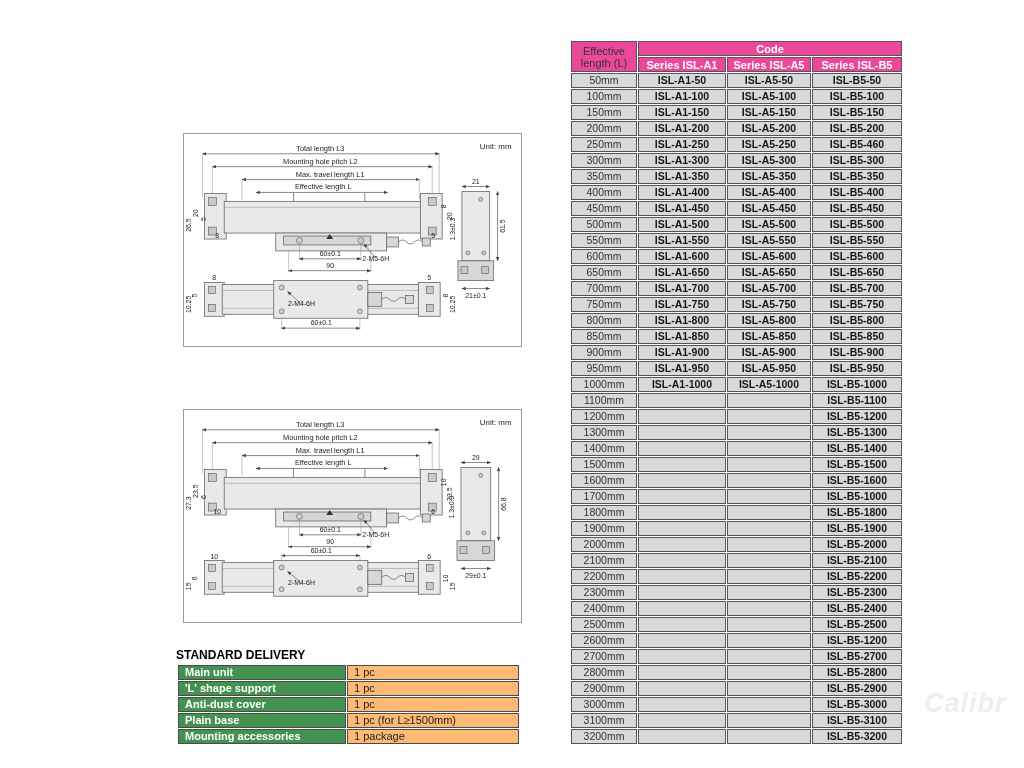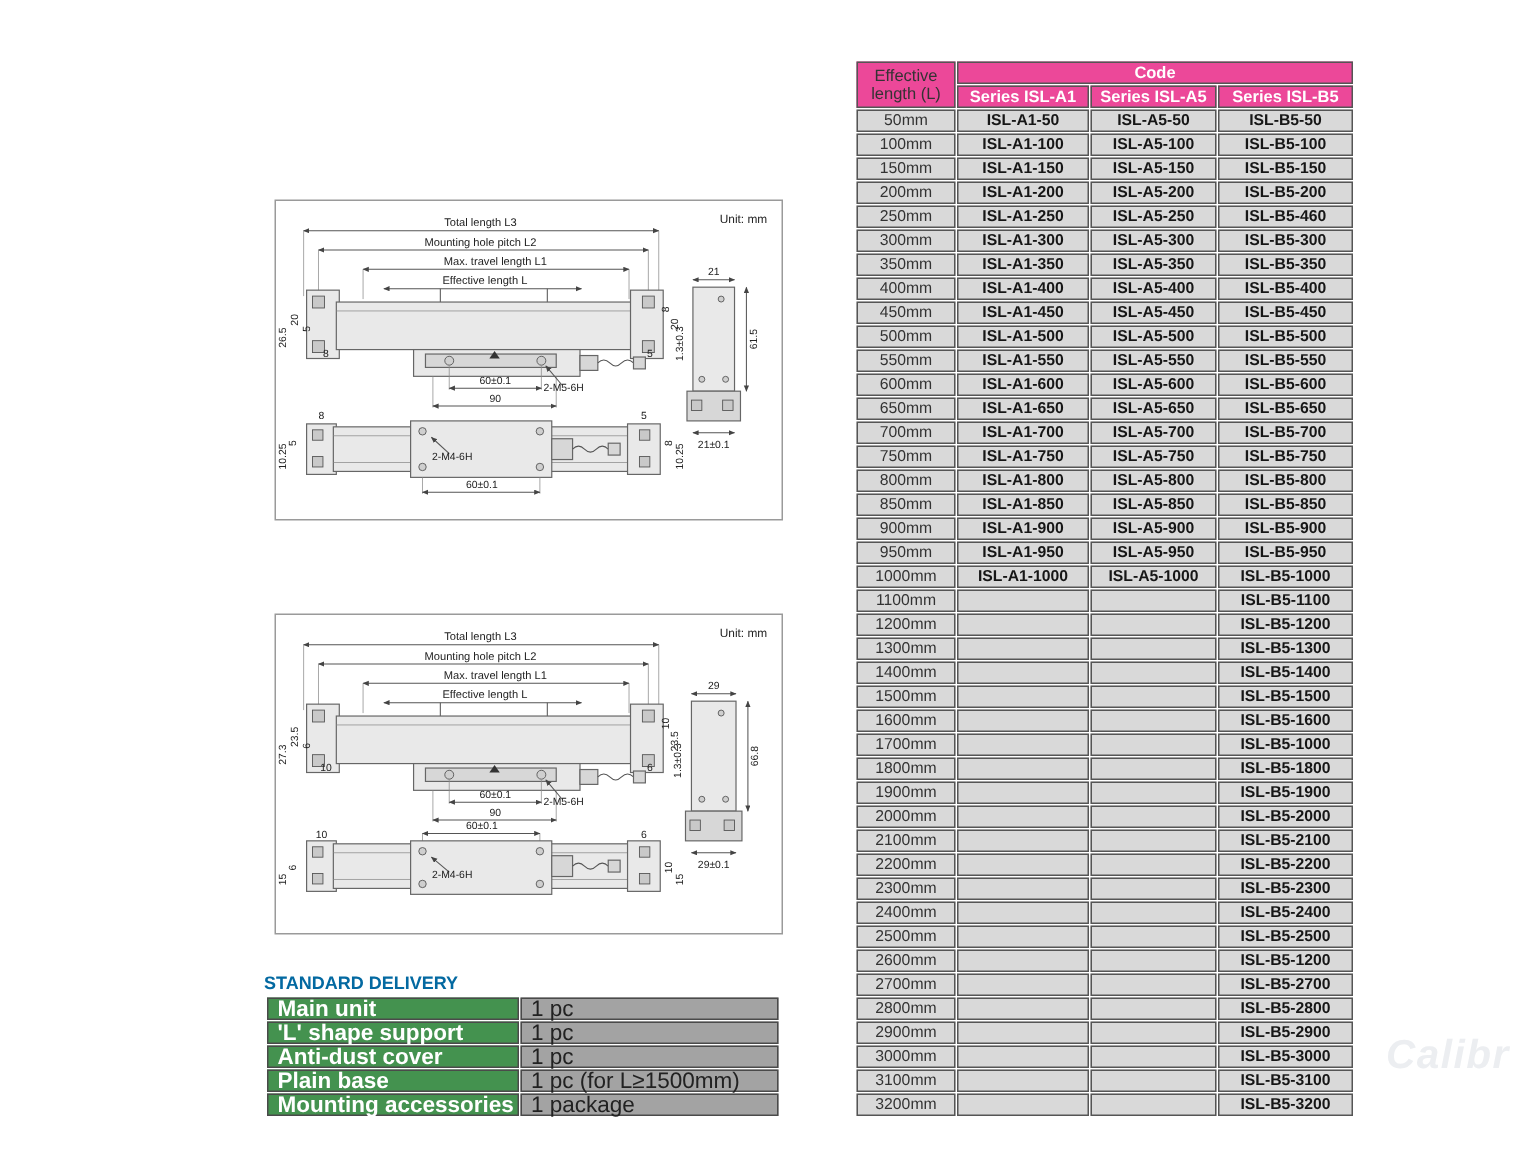--- a/index.html
+++ b/index.html
@@ -29,25 +29,25 @@
   .code-table{position:absolute;left:570px;top:40px;border-collapse:separate;border-spacing:1px;background:#fff;}
   .code-table th,.code-table td{border:1px solid #555;padding:0;height:13px;line-height:13px;
        text-align:center;font-size:10.5px;overflow:hidden;white-space:nowrap;}
   .code-table th{background:#ec4899;color:#fff;font-weight:bold;font-size:11px;line-height:12px;white-space:normal;}
   .code-table td{background:#d9d9d9;}
   .code-table .len-cell{width:64px;color:#333;font-weight:normal;}
   .code-table .code-cell{font-weight:bold;color:#161616;}
   .code-table .w1{width:86px;} .code-table .w2{width:82px;} .code-table .w3{width:88px;}
 
   
-  .delivery-title{position:absolute;left:176px;top:648px;font-size:12px;font-weight:bold;color:#0369a1;text-align:center;}
+  .delivery-title{position:absolute;left:176px;top:648px;font-size:12px;font-weight:bold;color:#000000;text-align:center;}
   .delivery-table{position:absolute;left:177px;top:664px;border-collapse:separate;border-spacing:1px;}
-  .delivery-table td{border:1px solid #4a4a4a;height:13px;line-height:13px;font-size:15px;padding:0 0 0 6px;white-space:nowrap;}
+  .delivery-table td{border:1px solid #4a4a4a;height:13px;line-height:13px;font-size:11px;padding:0 0 0 6px;white-space:nowrap;}
   .delivery-table .item-cell{background:#44924F;color:#fff;font-weight:bold;width:160px;}
-  .delivery-table .qty-cell{background:#a3a3a3;color:#222;width:164px;}
+  .delivery-table .qty-cell{background:#fdba74;color:#222;width:164px;}
 
   
   .watermark{position:absolute;left:924px;top:688px;font-size:27px;font-weight:bold;font-style:italic;
      color:#eceef1;letter-spacing:1px;user-select:none;}
 </style>
 </head>
 <body>
 
 <div class="page">
 

